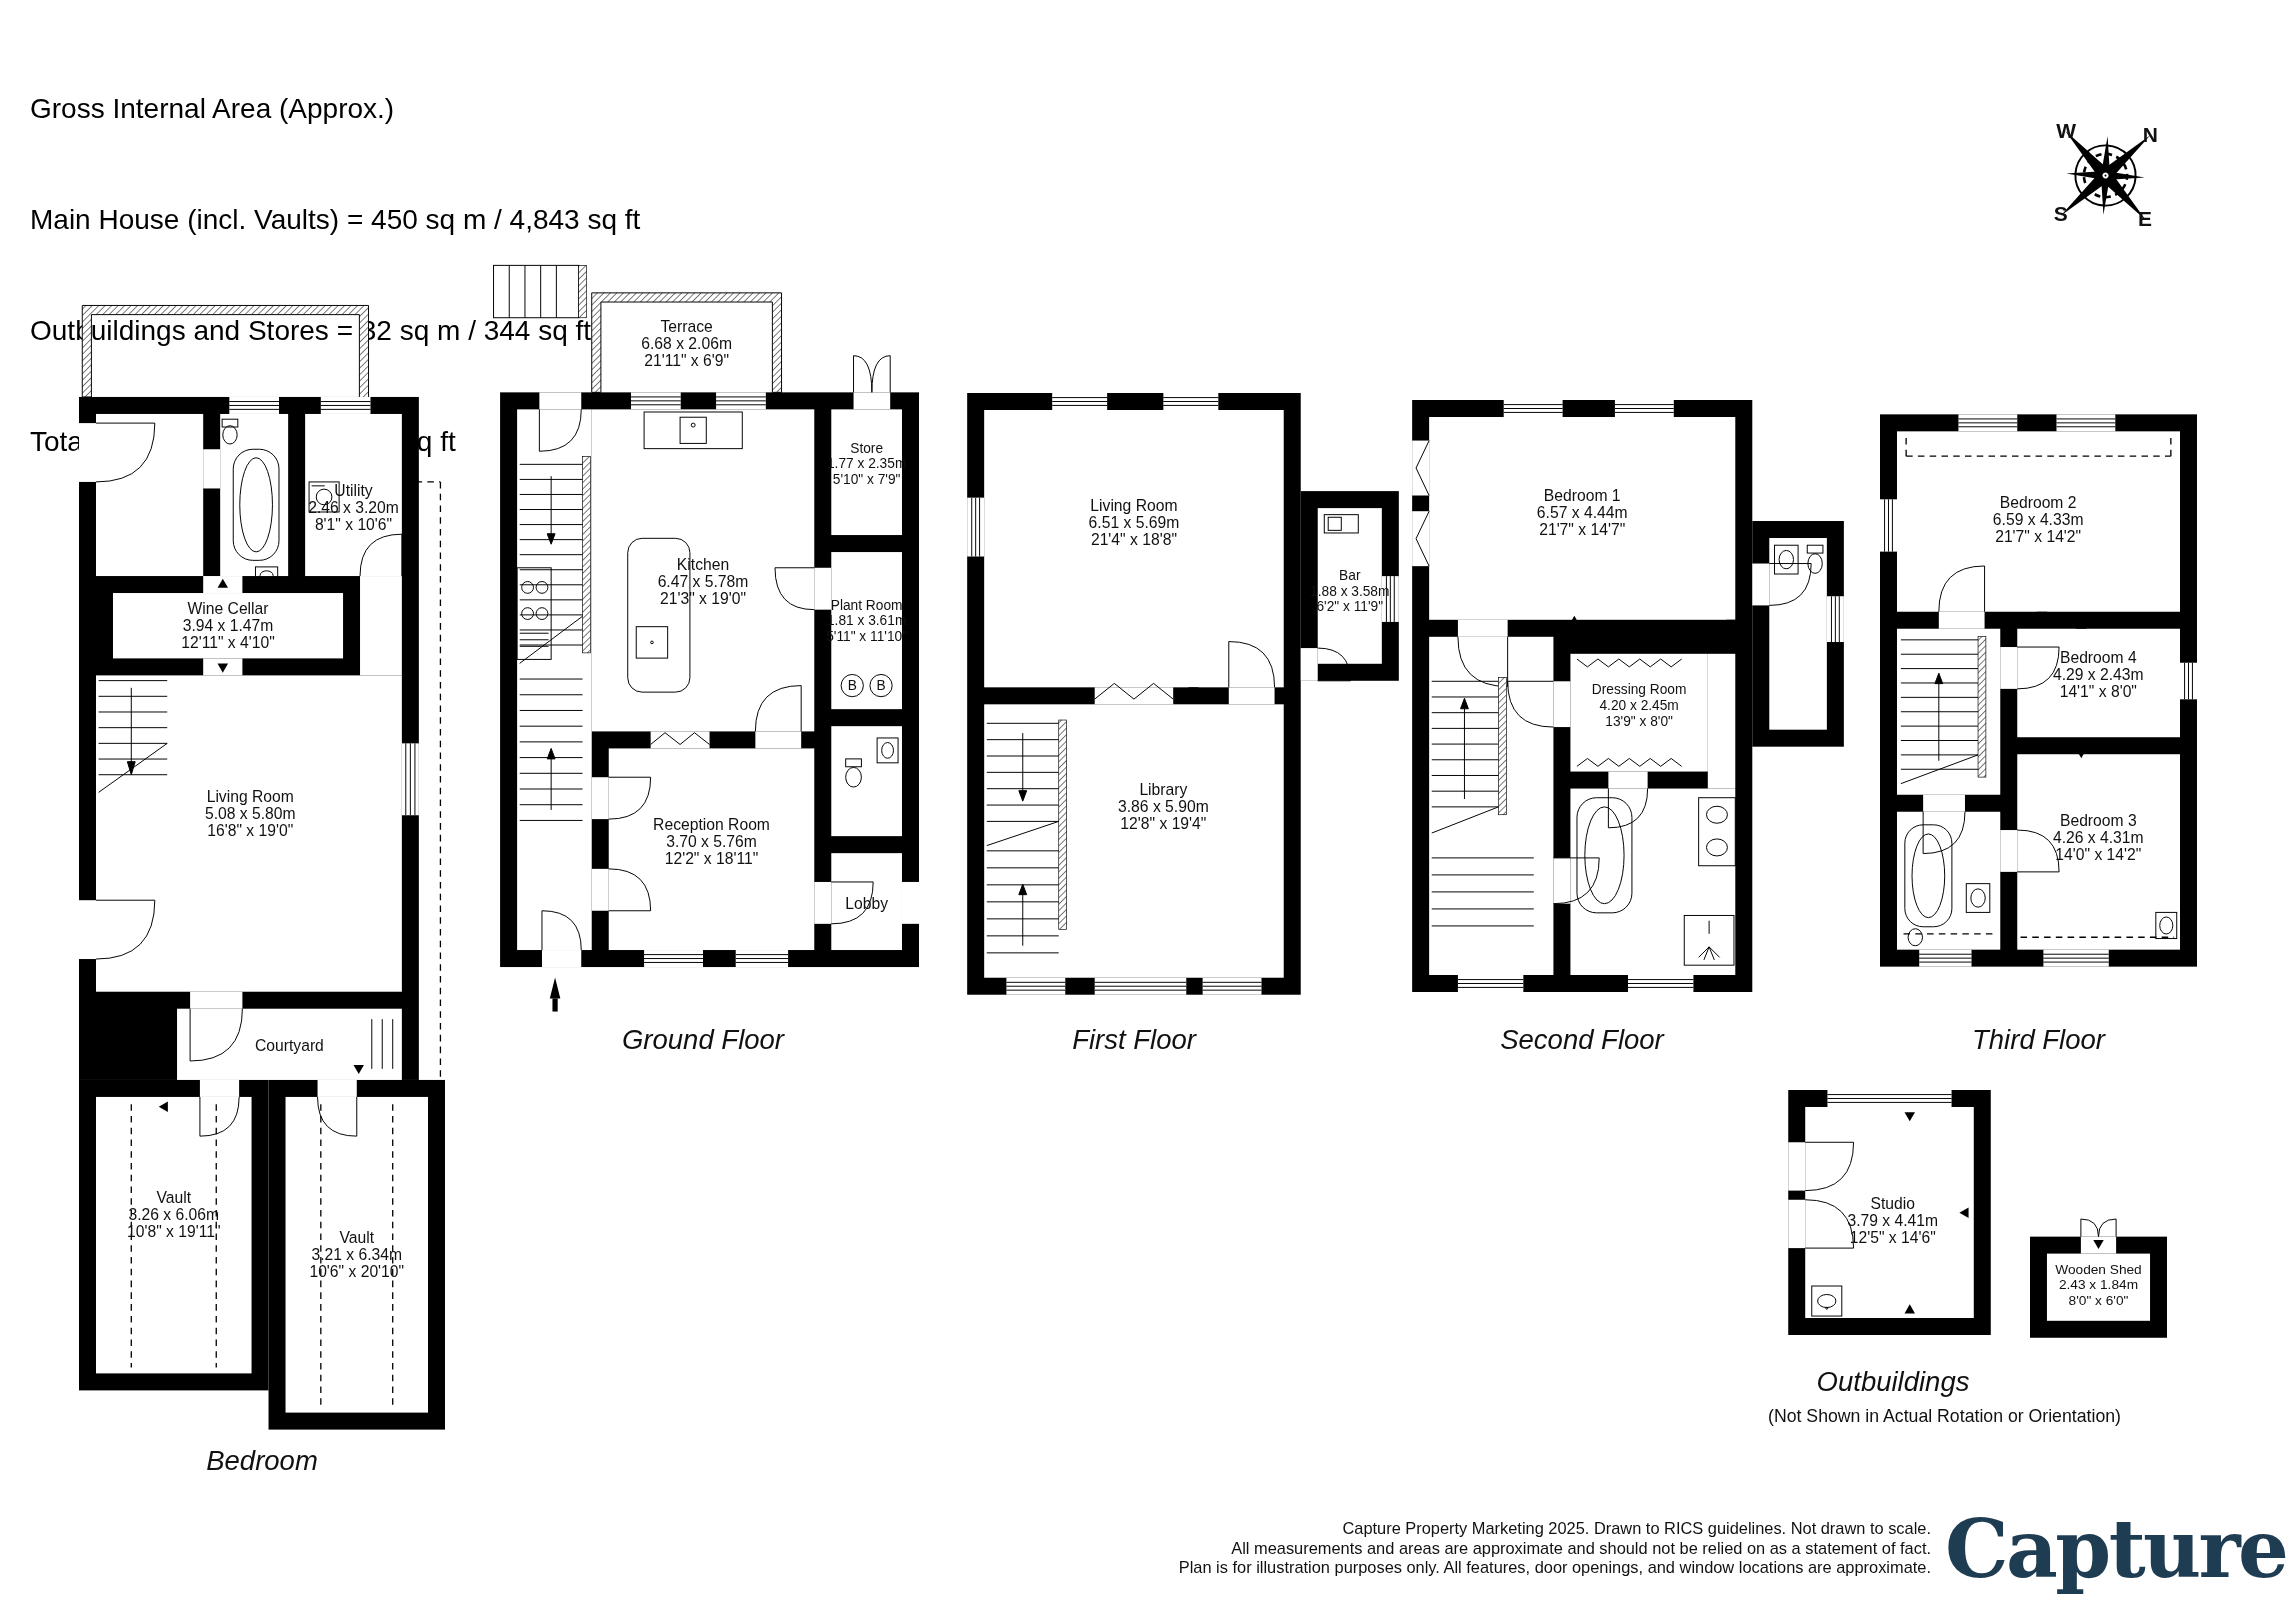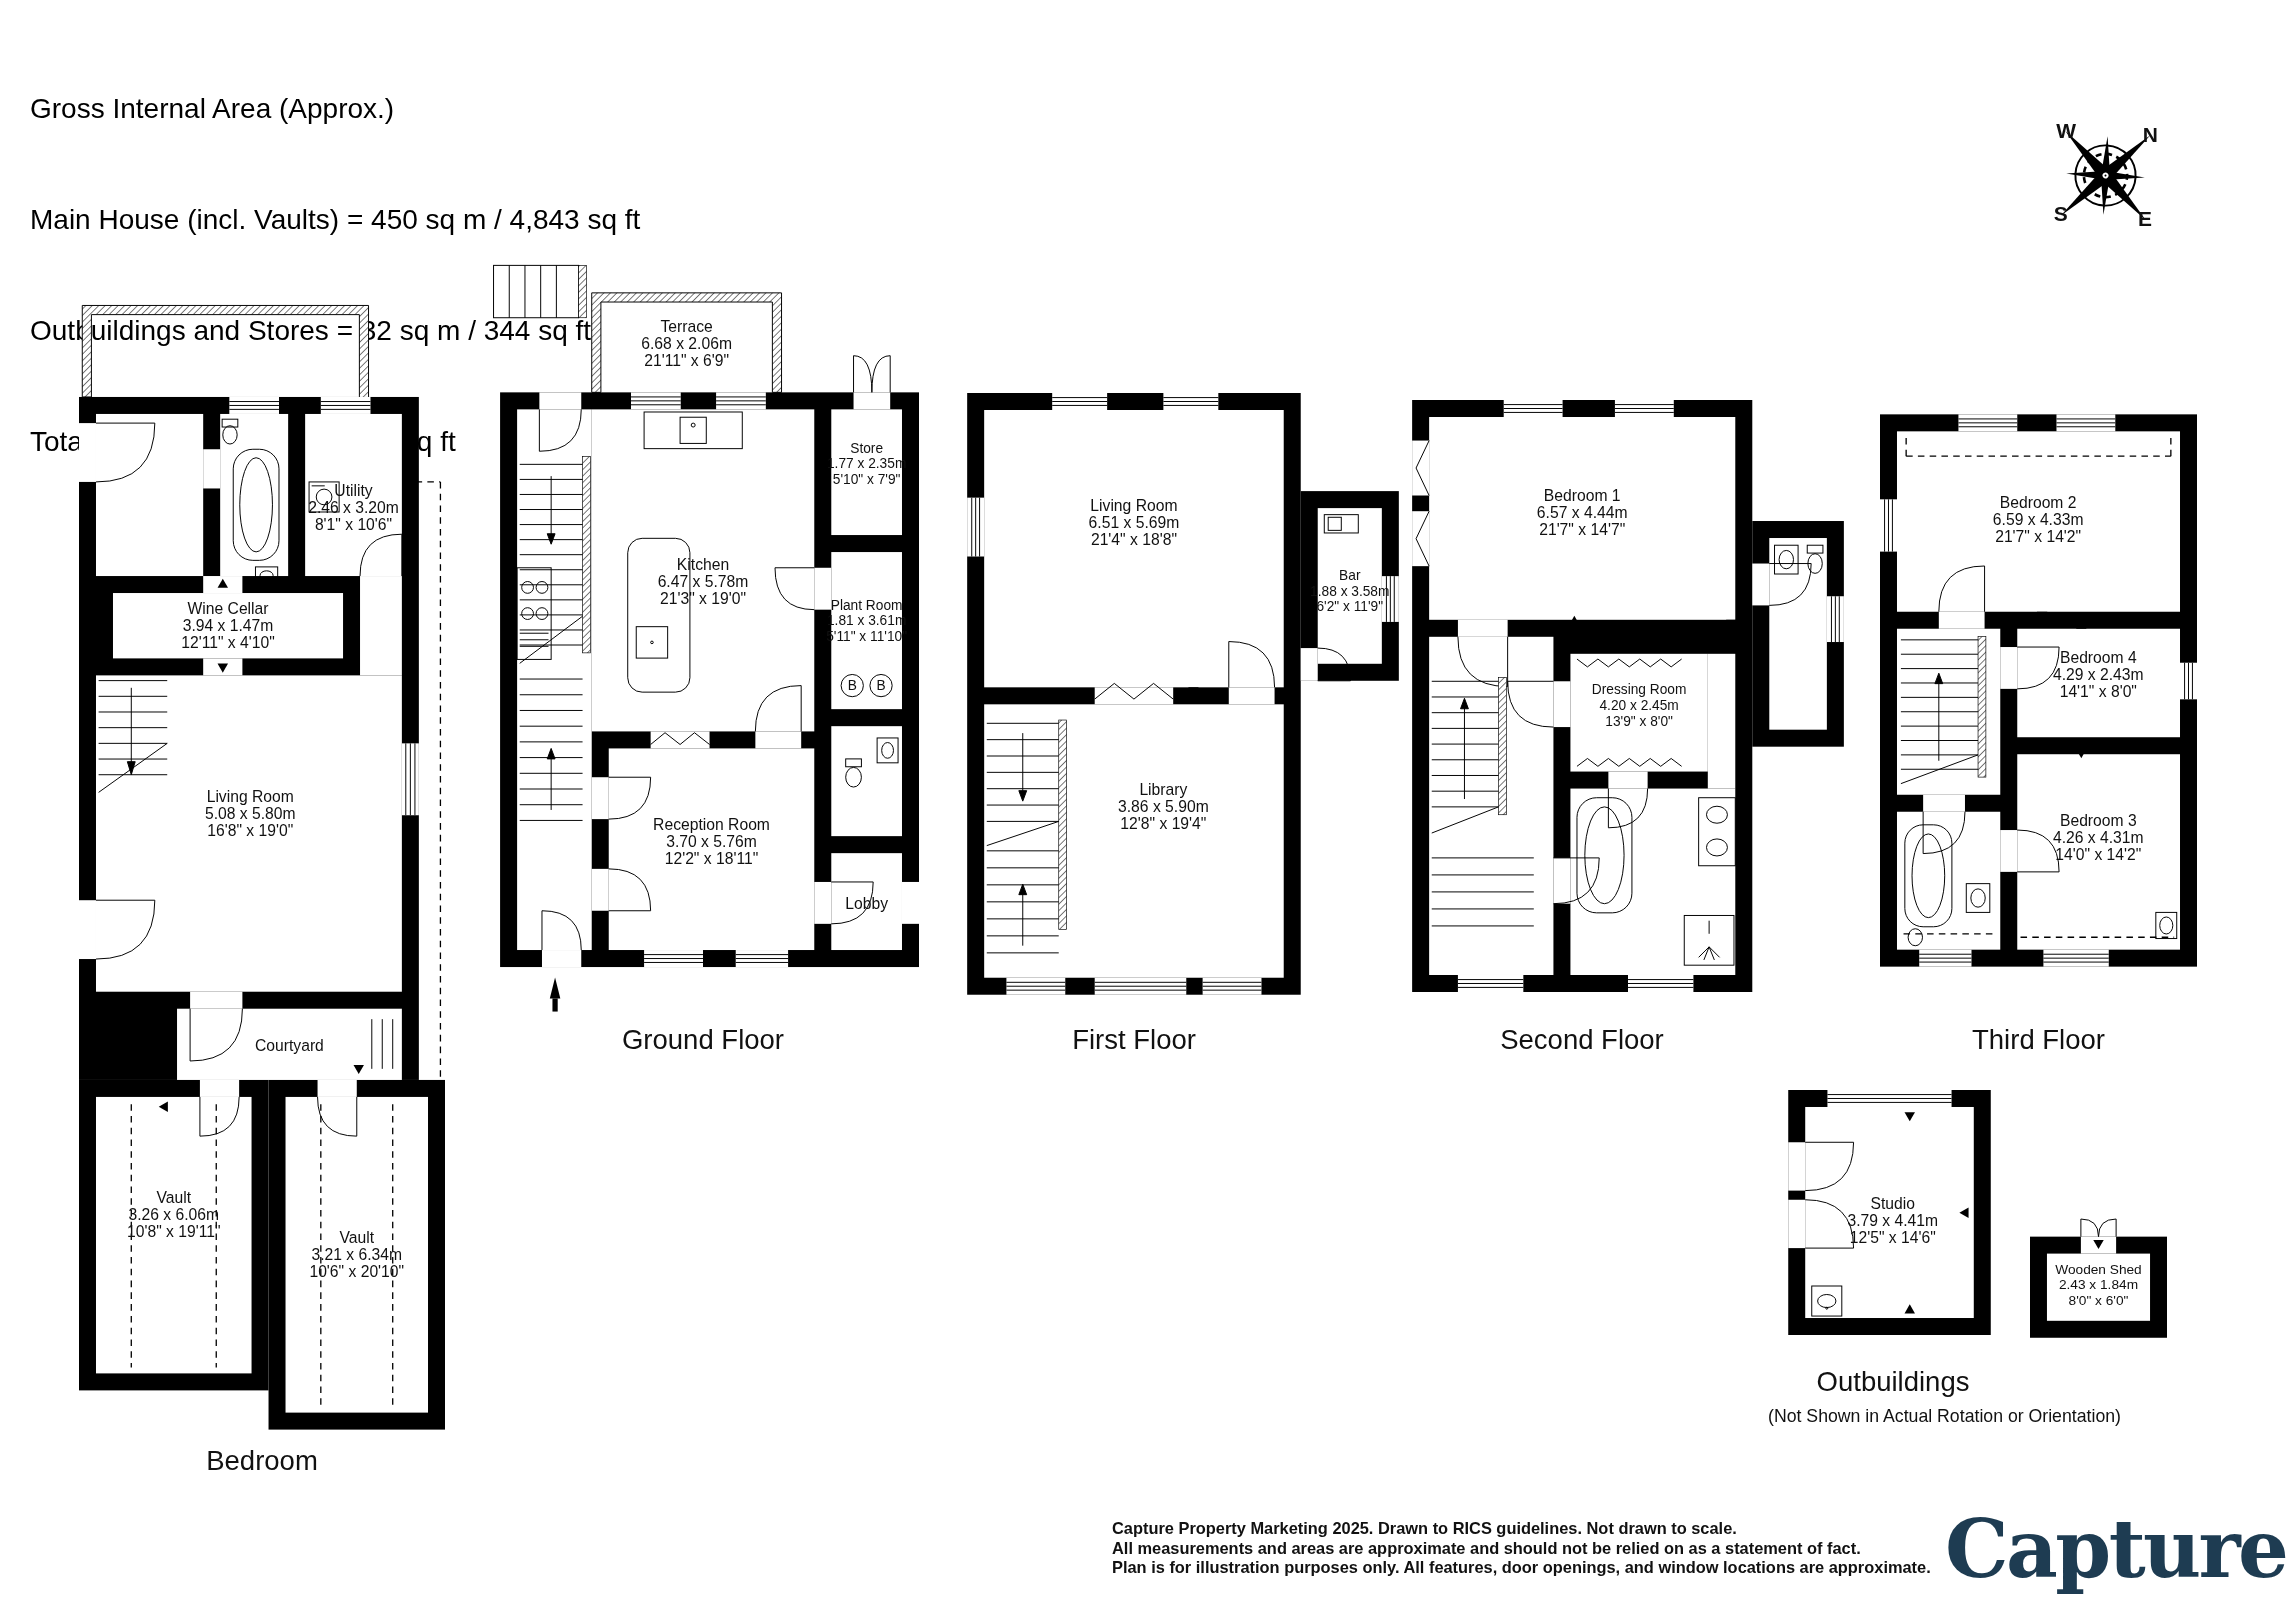--- a/index.html
+++ b/index.html
@@ -1,23 +1,23 @@
 <!DOCTYPE html>
 <html style="font-size:10.5px"><head>
 <meta charset="utf-8">
 <style>
   html,body{margin:0;padding:0;background:#fff;}
   body{width:2295px;height:1622px;position:relative;overflow:hidden;
        font-family:"Liberation Sans",sans-serif;color:#000;}
   .abs{position:absolute;}
   #header{left:30px;top:15.7px;font-size:28px;line-height:37px;white-space:pre;}
-  .floor-label{font-size:27.5px;text-align:center;color:#111;}
+  .floor-label{font-size:27.5px;text-align:center;color:#111;font-style:italic;}
   .sub-label{font-size:17.7px;text-align:left;color:#111;}
-  #footer-text{left:1112px;top:1519px;width:819px;text-align:left;
-               font-size:16.4px;line-height:19.6px;color:#111;font-weight:bold;}
+  #footer-text{left:1112px;top:1519px;width:819px;text-align:right;
+               font-size:16.4px;line-height:19.6px;color:#111;}
   #logo{left:1945px;top:1502px;font-family:"DejaVu Serif",serif;font-weight:bold;
         font-size:80px;letter-spacing:-2.6px;color:#1e3c52;}
   svg text{font-family:"Liberation Sans",sans-serif;fill:#111;}
   svg .rm{font-size:24px;text-anchor:middle;}
   svg .rs{font-size:21px;text-anchor:middle;}
   svg .thin15{fill:none;stroke:#000;stroke-width:1.5;}
   svg .dash{fill:none;stroke:#000;stroke-width:2;stroke-dasharray:10 8;}
   svg .wh{fill:#fff;}
 </style>
 </head>

